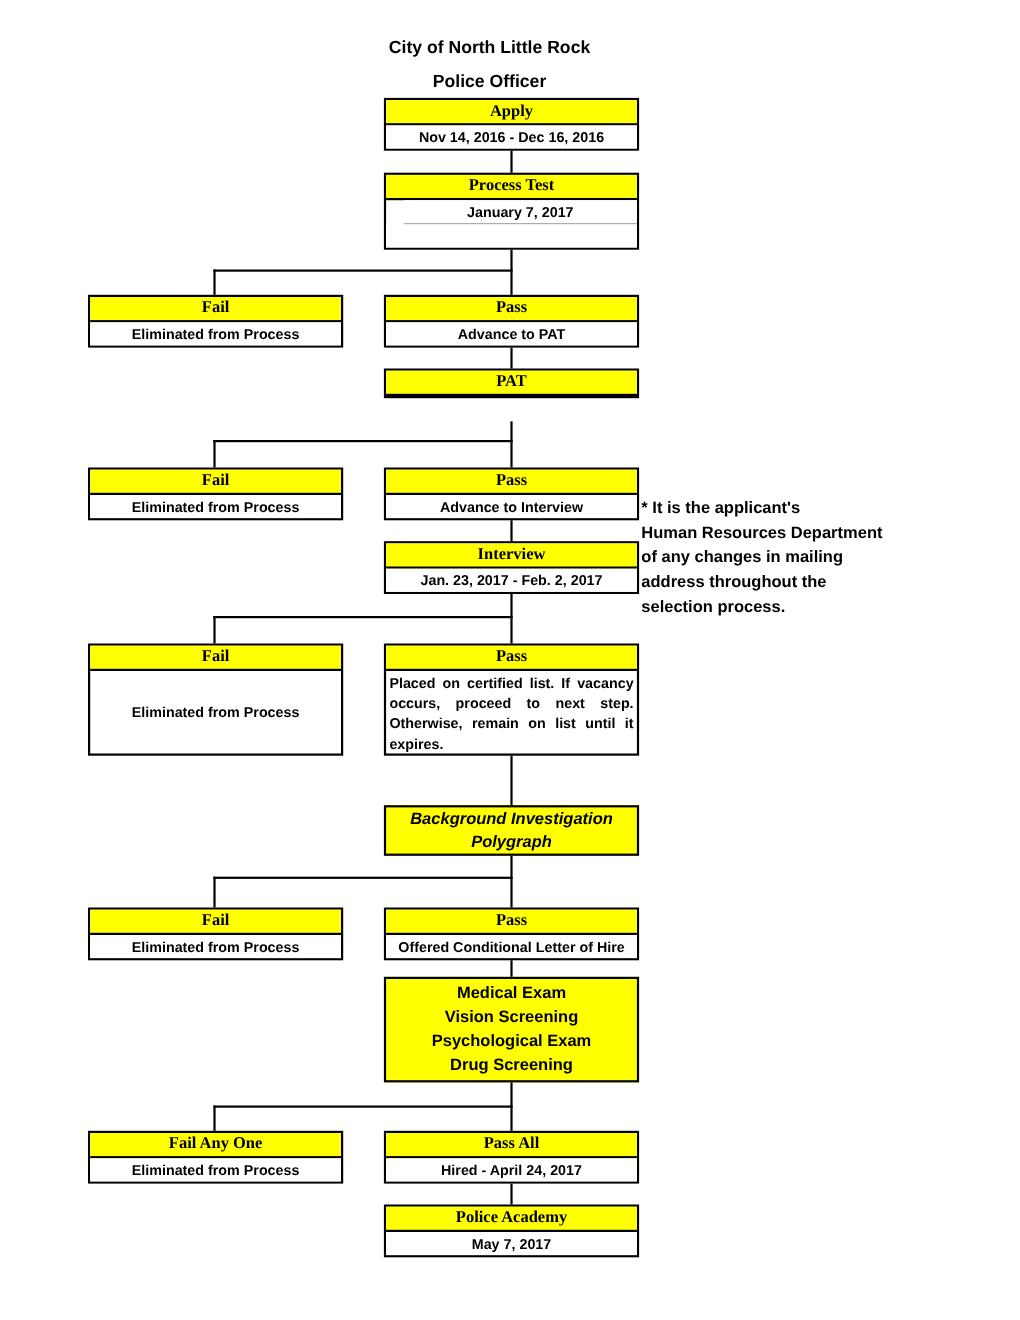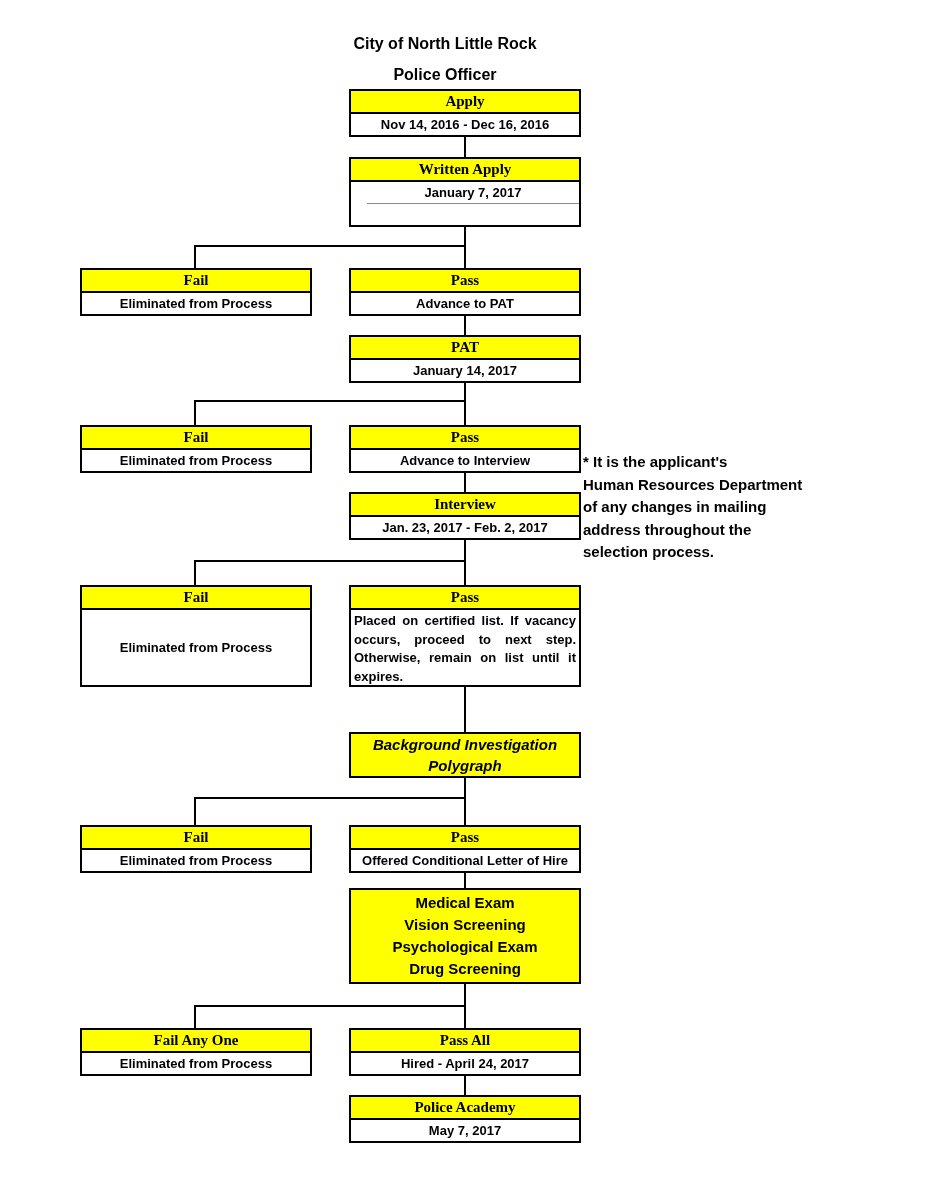--- a/index.html
+++ b/index.html
@@ -36,37 +36,36 @@
     <div>City of North Little Rock</div>
     <div>Police Officer</div>
   </div>
 
   <div class="node" style="left:349px;top:89px;">
     <div class="hdr">Apply</div>
     <div class="bod">Nov 14, 2016 - Dec 16, 2016</div>
   </div>
 
   <div class="node" style="left:349px;top:157px;">
-    <div class="hdr">Written Apply</div>
+    <div class="hdr">Process Test</div>
     <div class="bod bod-sep">January 7, 2017</div>
     <div class="empty-row"></div>
   </div>
 
   <div class="node" style="left:80px;top:268px;">
     <div class="hdr">Fail</div>
     <div class="bod">Eliminated from Process</div>
   </div>
   <div class="node" style="left:349px;top:268px;">
     <div class="hdr">Pass</div>
     <div class="bod">Advance to PAT</div>
   </div>
 
   <div class="node" style="left:349px;top:335px;">
     <div class="hdr">PAT</div>
-    <div class="bod">January 14, 2017</div>
   </div>
 
   <div class="node" style="left:80px;top:425px;">
     <div class="hdr">Fail</div>
     <div class="bod">Eliminated from Process</div>
   </div>
   <div class="node" style="left:349px;top:425px;">
     <div class="hdr">Pass</div>
     <div class="bod">Advance to Interview</div>
   </div>

